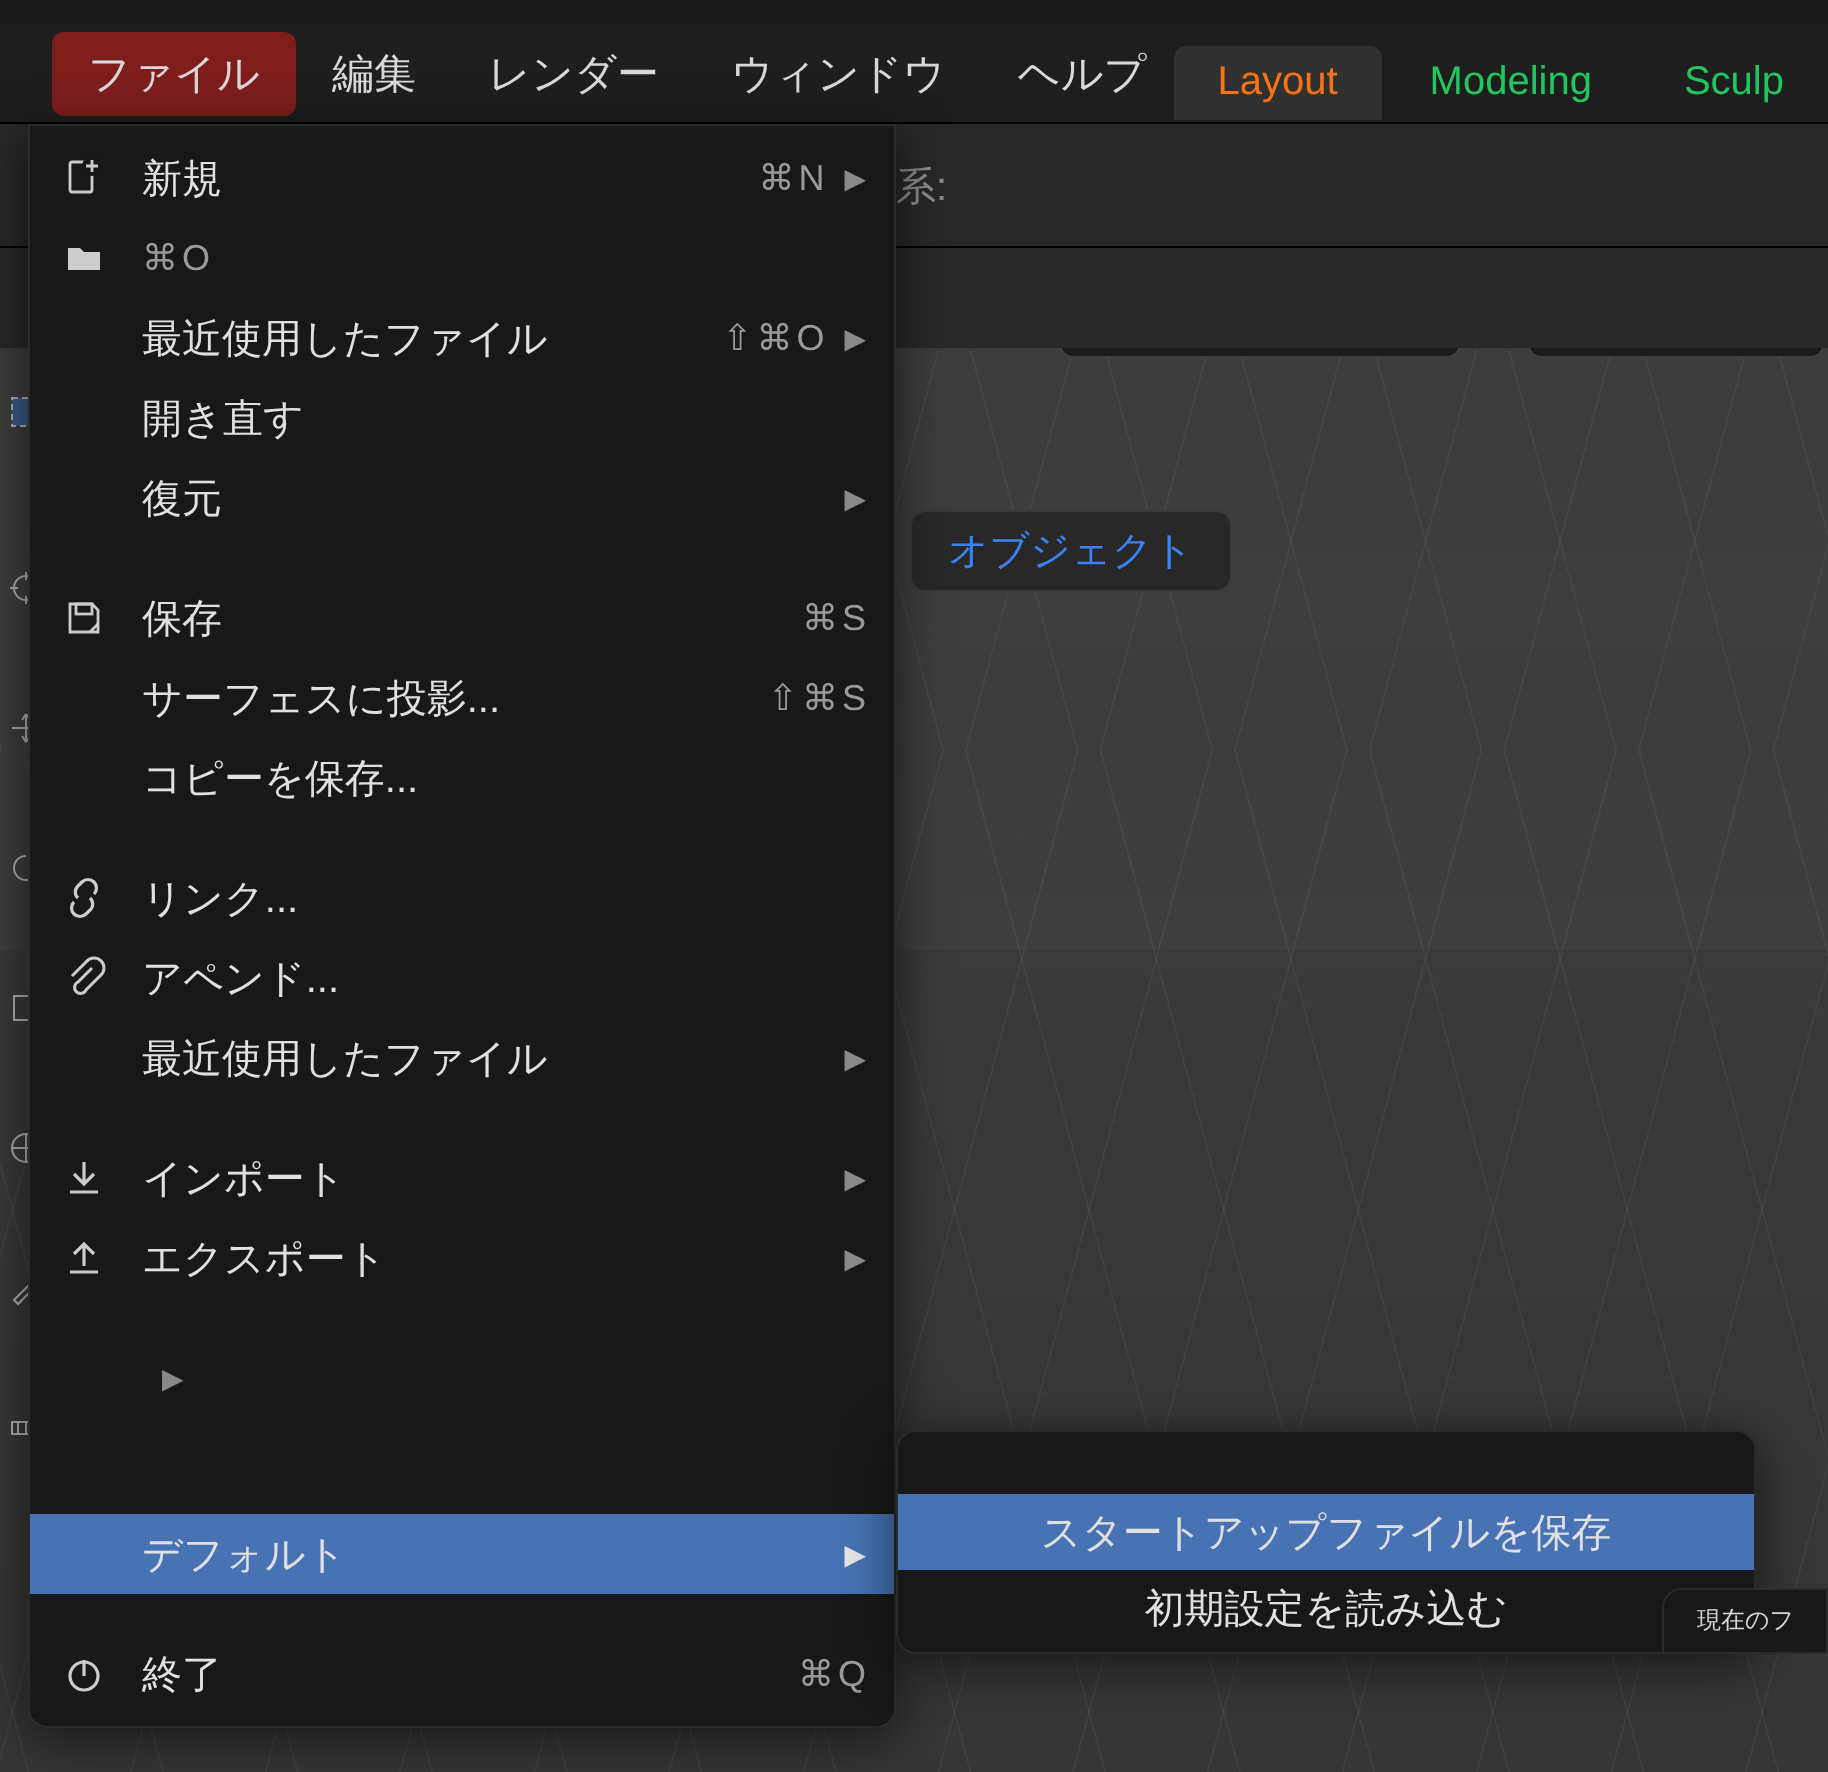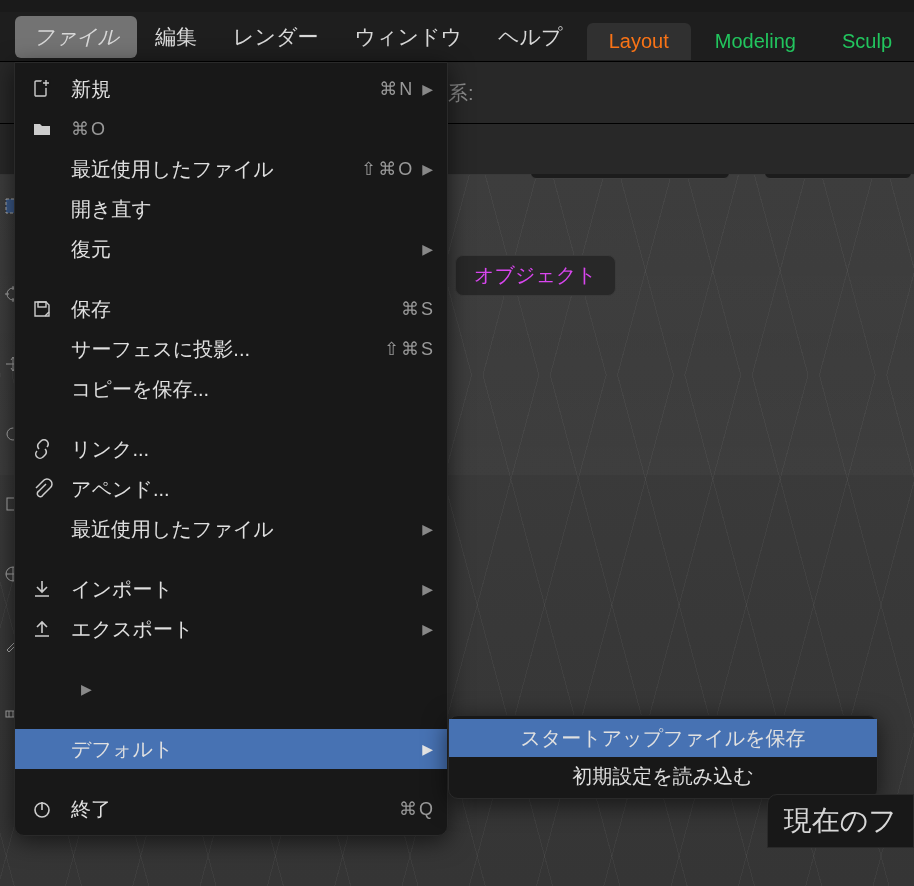--- a/index.html
+++ b/index.html
@@ -36,24 +36,23 @@
       border-bottom: 1px solid #000;
     }
     .menubar-item {
       padding: 7px 18px;
       font-size: 21px;
       font-weight: 500;
       color: #d8d8d8;
       cursor: pointer;
     }
     .menubar-item.active {
-      background: #737373;
+      background: #7f1d1d;
       border-radius: 6px;
-      margin-left: 15px;
-      font-style: italic;
+      margin-left: 26px;
     }
 
     
     .toolbar-tabs {
       position: absolute;
       top: 20px;
       right: 0;
       height: 42px;
       display: flex;
       align-items: center;
@@ -121,21 +120,21 @@
     }
 
     
     .pill {
       position: absolute;
       background: #282828;
       border: 1px solid #3a3a3a;
       border-radius: 8px;
       padding: 6px 18px;
       font-size: 20px;
-      color: #d946ef;
+      color: #3b82f6;
       cursor: pointer;
     }
 
     
     .viewport {
       position: absolute;
       top: 175px;
       left: 0;
       width: 100%;
       bottom: 0;
@@ -185,20 +184,21 @@
       display: flex;
       align-items: center;
       height: 40px;
       padding: 0 14px 0 16px;
       font-size: 20px;
       color: #e0e0e0;
       cursor: pointer;
     }
     .menu-item.highlighted {
       background: #4772b3;
+      margin-top: 28px;
     }
     .menu-icon {
       width: 40px;
       display: flex;
       align-items: center;
       justify-content: flex-start;
       color: #d0d0d0;
       flex-shrink: 0;
     }
     .menu-label {
@@ -243,21 +243,21 @@
 
     
     .tooltip {
       position: absolute;
       top: 794px;
       right: 0;
       background: #181818;
       border-top-left-radius: 10px;
       border: 1px solid #2a2a2a;
       padding: 7px 16px;
-      font-size: 28px;
+      font-size: 12px;
       color: #d8d8d8;
     }
 
     
     svg { display: block; }
   </style>
 </head>
 <body>
 
 <div class="mac-controls"></div>

